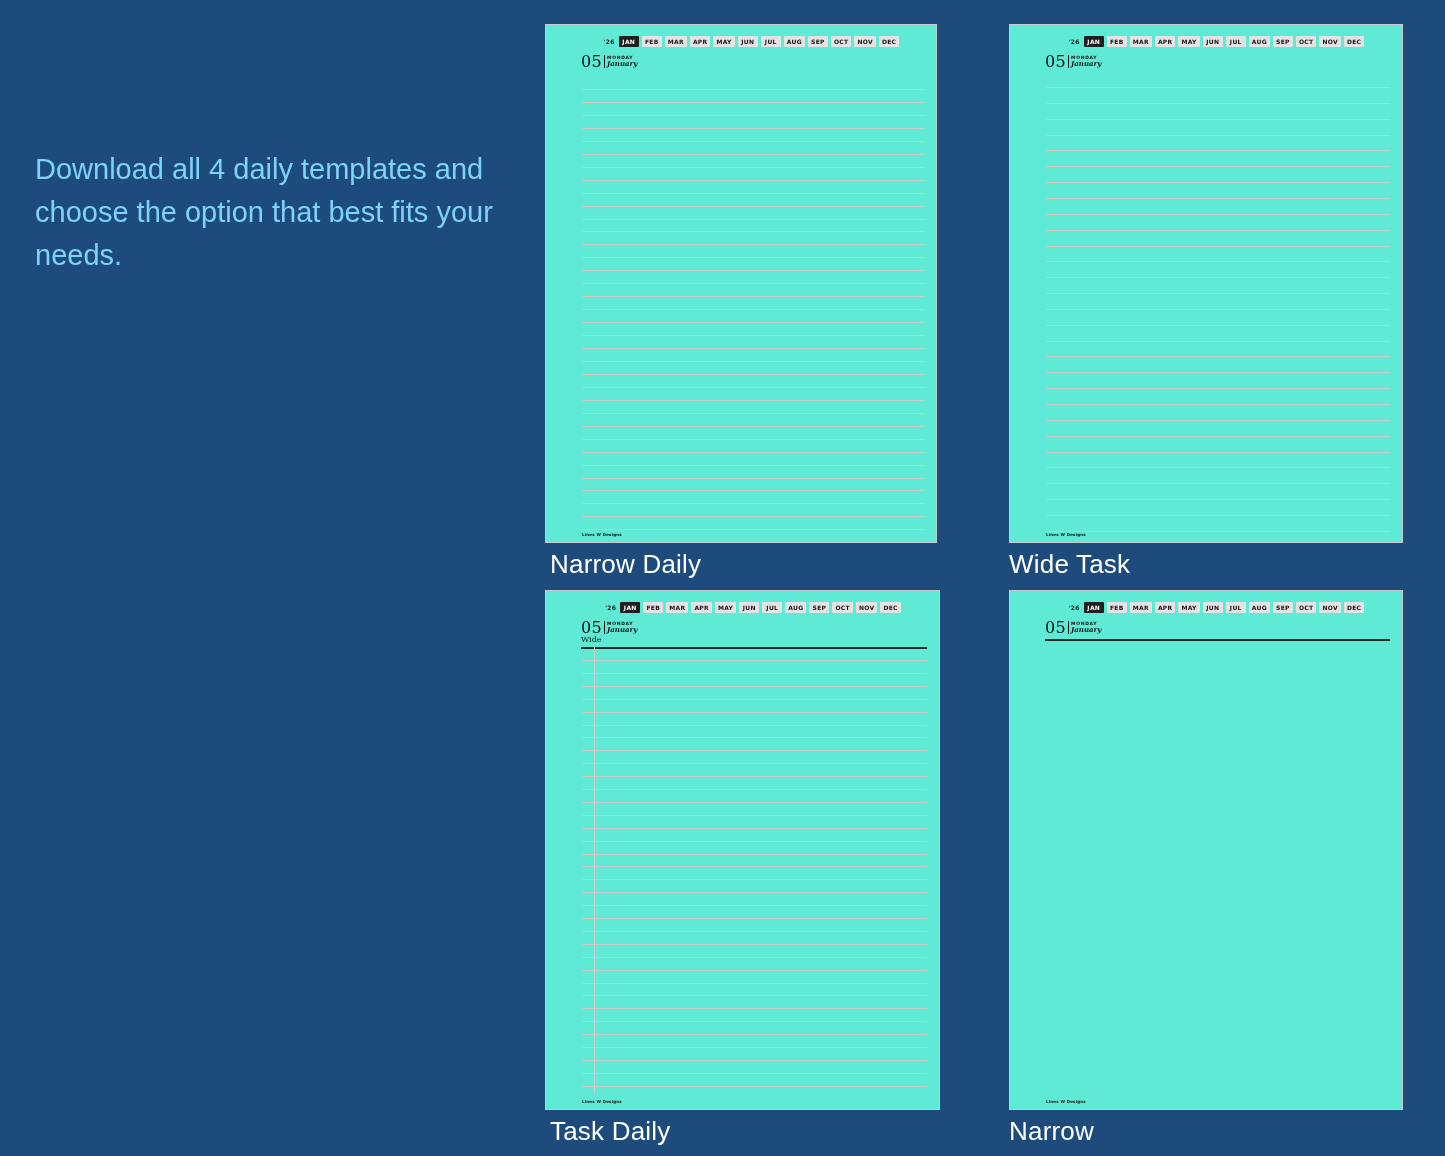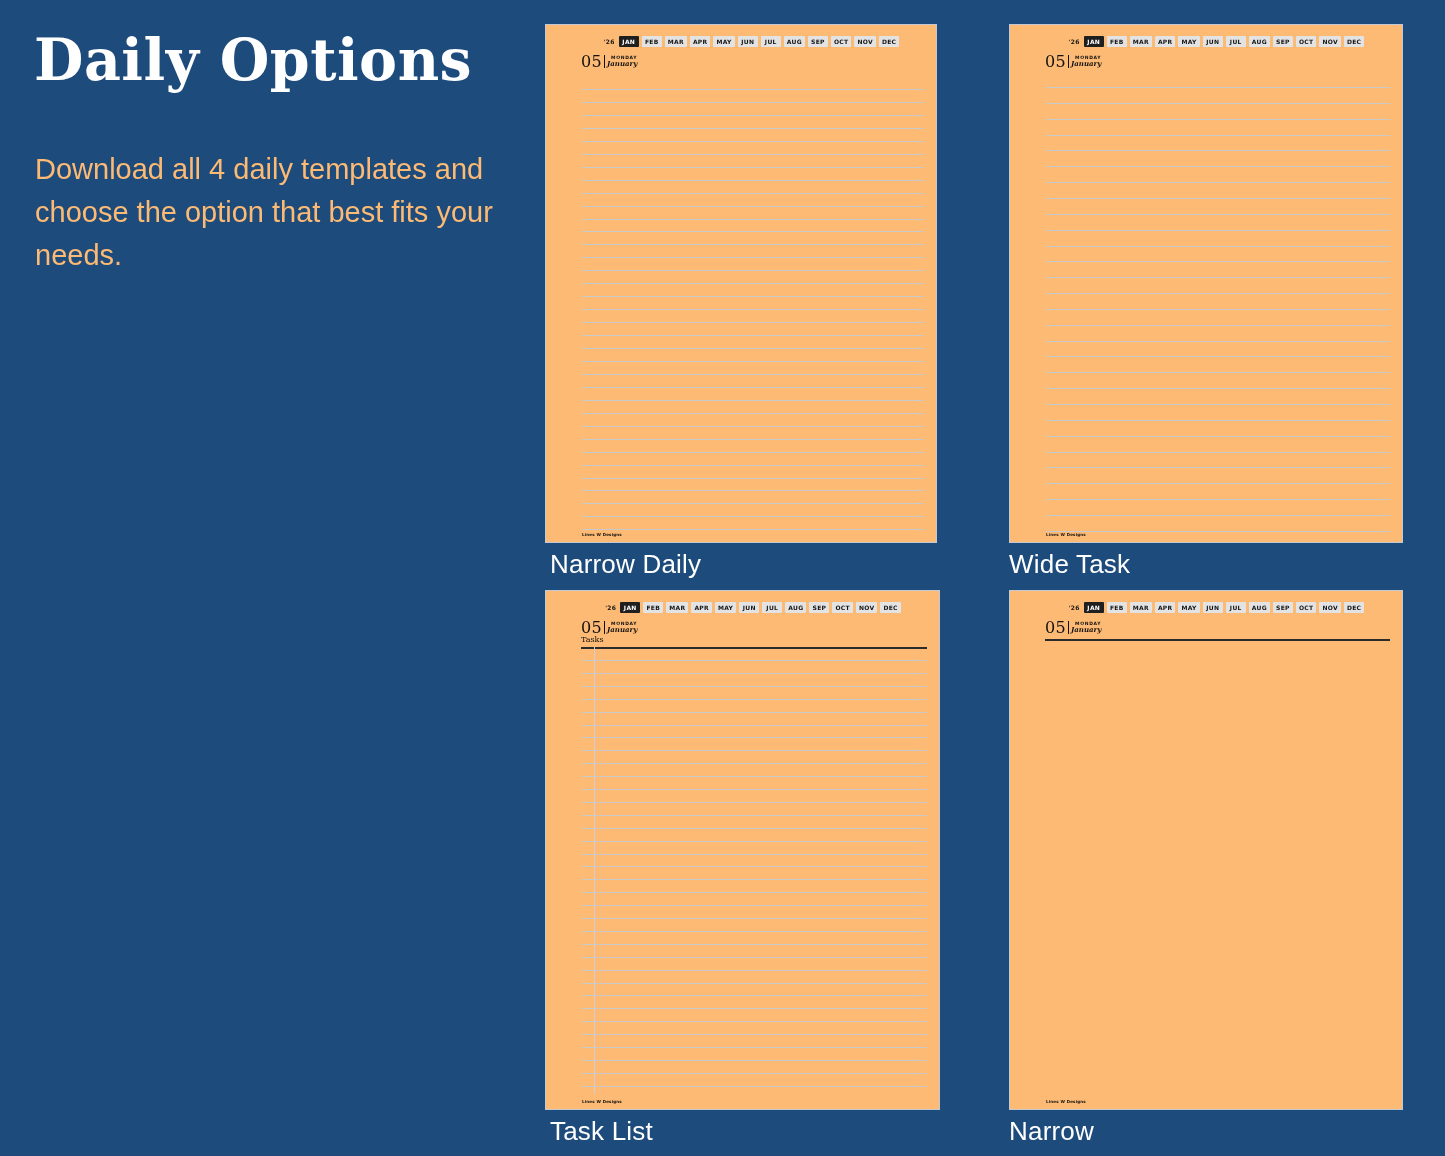--- a/index.html
+++ b/index.html
@@ -9,28 +9,27 @@
     font-family:"Liberation Sans", sans-serif;
   }
   
   .title {
     position:absolute; left:34px; top:30px; width:500px;
     color:#ffffff; font-family:"DejaVu Serif", serif;
     font-weight:700; font-size:57px; line-height:1.05; letter-spacing:0.5px;
   }
   .desc {
     position:absolute; left:35px; top:148px; width:500px;
-    color:#fdba74; font-family:"Liberation Sans", sans-serif;
+    color:#7dd3fc; font-family:"Liberation Sans", sans-serif;
     font-weight:400; font-size:29px; line-height:43px;
   }
   
   .page {
-    position:absolute; background:#fdba74; box-sizing:border-box;
+    position:absolute; background:#5eead4; box-sizing:border-box;
     border:1px solid #c3c9d2;
-    text-align:right;
   }
   .page--narrow { left:545px; top:24px;  width:392px; height:519px; }
   .page--wide   { left:1009px; top:24px; width:394px; height:519px; }
   .page--tasks  { left:545px; top:590px; width:395px; height:520px; }
   .page--blank  { left:1009px; top:590px; width:394px; height:520px; }
 
   .tabbar {
     position:absolute; top:11px; left:20px; right:0; height:11px;
     display:flex; justify-content:center; align-items:stretch; gap:3px;
   }
@@ -82,21 +81,20 @@
   .pagelabel--narrow { left:550px; top:549px; }
   .pagelabel--wide   { left:1009px; top:549px; }
   .pagelabel--tasks  { left:550px; top:1116px; }
   .pagelabel--blank  { left:1009px; top:1116px; }
 </style>
 </head>
 <body>
 
 <div class="canvas">
 
-  <div class="title">Daily Options</div>
   <div class="desc">Download all 4 daily templates and choose the option that best fits your needs.</div>
 
   <div class="page page--narrow">
     <div class="tabbar">
       <span class="tab tab--year">'26</span>
     <span class="tab tab--selected">JAN</span>
         <span class="tab">FEB</span>
         <span class="tab">MAR</span>
         <span class="tab">APR</span>
         <span class="tab">MAY</span>
@@ -231,21 +229,21 @@
         <span class="tab">DEC</span>
       </div>
     <div class="dhead">
       <span class="daynum">05</span>
       <span class="dsep"></span>
       <span class="dstack">
         <span class="dow">MONDAY</span>
         <span class="mname">January</span>
       </span>
     </div>
-    <div class="taskslabel">Tasks</div>
+    <div class="taskslabel">Wide</div>
     <div class="thickline" style="top:56px;"></div>
     <div class="vline" style="top:56px; height:447px;"></div>
     <div></div>
     <div class="branding">Lines W Designs</div>
   <div class="rule" style="top: 69px;"></div>
       <div class="rule" style="top: 81.9px;"></div>
       <div class="rule" style="top: 94.8px;"></div>
       <div class="rule" style="top: 107.7px;"></div>
       <div class="rule" style="top: 120.6px;"></div>
       <div class="rule" style="top: 133.5px;"></div>
@@ -271,21 +269,21 @@
       <div class="rule" style="top: 391.5px;"></div>
       <div class="rule" style="top: 404.4px;"></div>
       <div class="rule" style="top: 417.3px;"></div>
       <div class="rule" style="top: 430.2px;"></div>
       <div class="rule" style="top: 443.1px;"></div>
       <div class="rule" style="top: 456px;"></div>
       <div class="rule" style="top: 468.9px;"></div>
       <div class="rule" style="top: 481.8px;"></div>
       <div class="rule" style="top: 494.7px;"></div>
     </div>
-  <div class="pagelabel pagelabel--tasks">Task List</div>
+  <div class="pagelabel pagelabel--tasks">Task Daily</div>
 
   <div class="page page--blank">
     <div class="tabbar">
       <span class="tab tab--year">'26</span>
     <span class="tab tab--selected">JAN</span>
         <span class="tab">FEB</span>
         <span class="tab">MAR</span>
         <span class="tab">APR</span>
         <span class="tab">MAY</span>
         <span class="tab">JUN</span>

